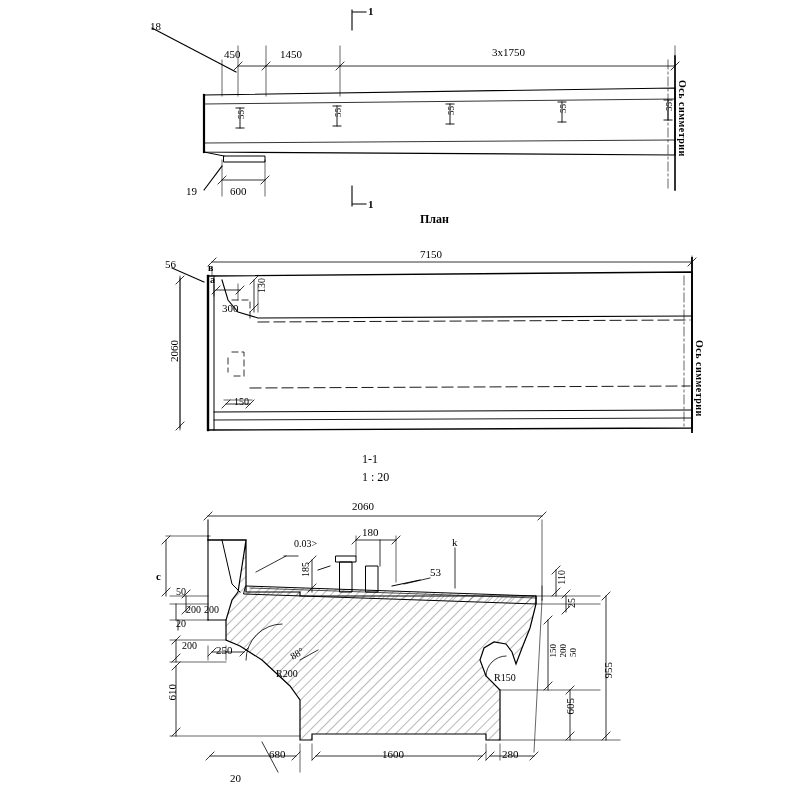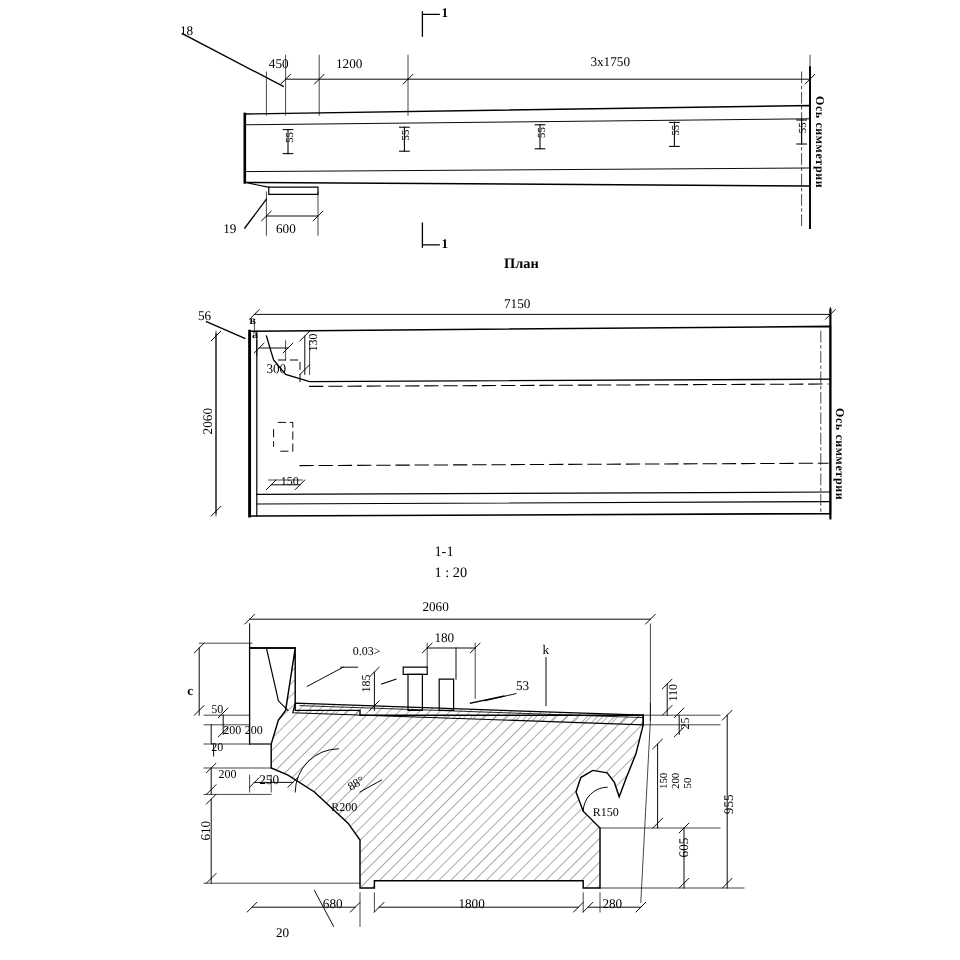--- a/index.html
+++ b/index.html
@@ -303,21 +303,21 @@
   </g>
 </svg>
 
 <div class="lbl b" style="left:368px;top:5px;">1</div>
 <div class="lbl b" style="left:368px;top:198px;">1</div>
 
 <div class="lbl" style="left:150px;top:20px;">18</div>
 <div class="lbl" style="left:186px;top:185px;text-align:center;">19</div>
 
 <div class="lbl" style="left:224px;top:48px;">450</div>
-<div class="lbl" style="left:280px;top:48px;">1200</div>
+<div class="lbl" style="left:280px;top:48px;">1450</div>
 <div class="lbl" style="left:492px;top:46px;">3x1750</div>
 <div class="lbl" style="left:230px;top:185px;">600</div>
 
 <div class="lbl xs vert" style="left:236px;top:110px;">55</div>
 <div class="lbl xs vert" style="left:333px;top:108px;">55</div>
 <div class="lbl xs vert" style="left:446px;top:106px;">55</div>
 <div class="lbl xs vert" style="left:558px;top:104px;">55</div>
 <div class="lbl xs vert" style="left:664px;top:102px;">55</div>
 
 <div class="lbl axis vertr" style="left:677px;top:80px;">Ось симметрии</div>
@@ -349,21 +349,21 @@
 <div class="lbl" style="left:362px;top:526px;">180</div>
 <div class="lbl sm vert" style="left:300px;top:562px;">185</div>
 <div class="lbl sm" style="left:176px;top:586px;">50</div>
 <div class="lbl sm" style="left:186px;top:604px;">200</div>
 <div class="lbl sm" style="left:204px;top:604px;">200</div>
 <div class="lbl sm" style="left:176px;top:618px;">20</div>
 <div class="lbl sm" style="left:182px;top:640px;">200</div>
 <div class="lbl" style="left:216px;top:644px;">250</div>
 <div class="lbl vert" style="left:166px;top:684px;">610</div>
 <div class="lbl" style="left:240px;top:748px;margin-left:29px;">680</div>
-<div class="lbl" style="left:382px;top:748px;">1800</div>
+<div class="lbl" style="left:382px;top:748px;">1600</div>
 <div class="lbl" style="left:502px;top:748px;">280</div>
 <div class="lbl sm vert" style="left:556px;top:570px;">110</div>
 <div class="lbl sm vert" style="left:566px;top:598px;">25</div>
 <div class="lbl xs vert" style="left:548px;top:644px;">150</div>
 <div class="lbl xs vert" style="left:558px;top:644px;">200</div>
 <div class="lbl xs vert" style="left:568px;top:648px;">50</div>
 <div class="lbl vert" style="left:564px;top:698px;">605</div>
 <div class="lbl vert" style="left:602px;top:662px;">955</div>
 <div class="lbl sm" style="left:290px;top:648px;transform:rotate(-30deg);">88°</div>
 <div class="lbl sm" style="left:276px;top:668px;">R200</div>

